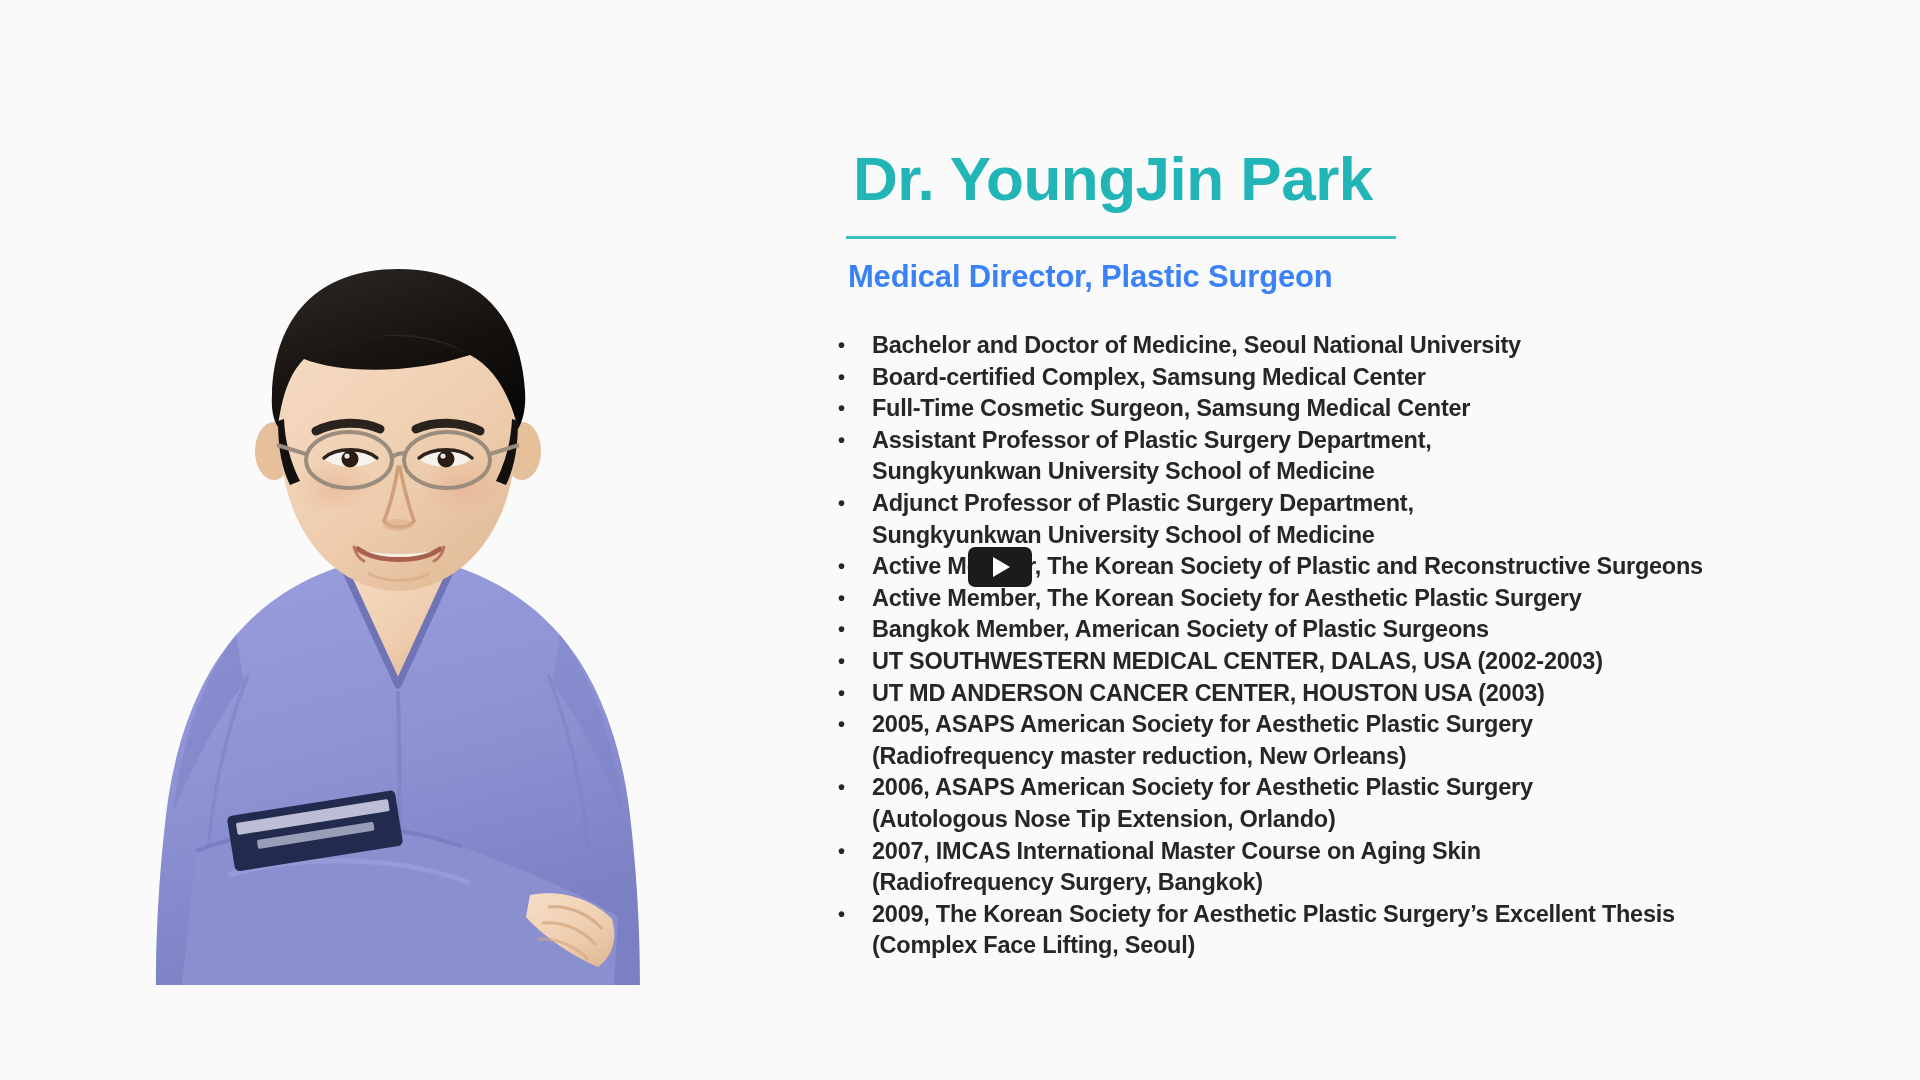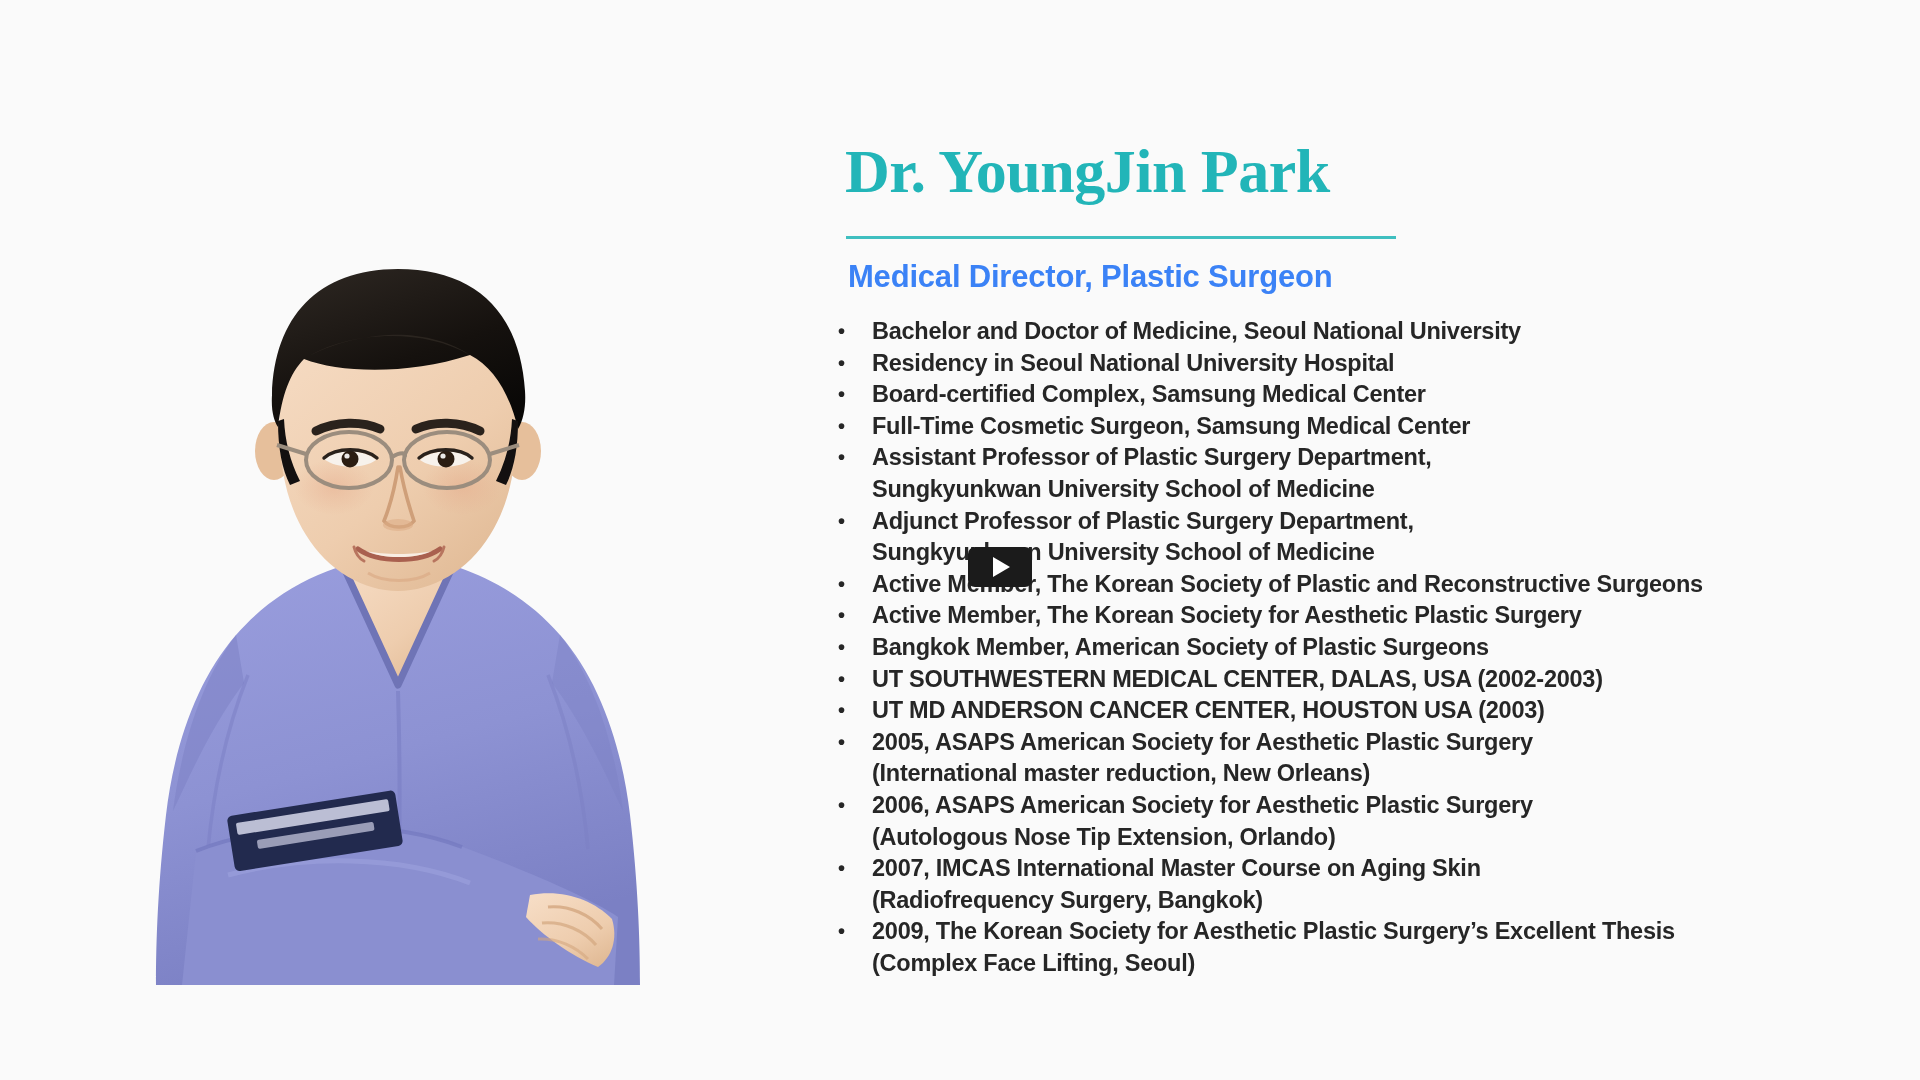--- a/index.html
+++ b/index.html
@@ -48,28 +48,27 @@
     left: 836px;
     top: 0;
     width: 1084px;
     height: 1080px;
   }
 
   .doctor-name {
     position: absolute;
     left: 9px;
     top: 140px;
-    margin: 0;
+    margin: 8px;
     font-size: 62px;
     line-height: 1.0;
     font-weight: 700;
     letter-spacing: -0.5px;
     color: #22b5b8;
     white-space: nowrap;
-    font-family: Liberation Serif, serif;
   }
   .name-rule {
     position: absolute;
     left: 10px;
     top: 236px;
     width: 550px;
     height: 3px;
     background: #3fbfc0;
   }
 
@@ -82,21 +81,21 @@
     line-height: 1.2;
     font-weight: 700;
     color: #3b82f6;
     letter-spacing: -0.2px;
     white-space: nowrap;
   }
 
   .cred-list {
     position: absolute;
     left: 0px;
-    top: 316px;
+    top: 330px;
     width: 1084px;
     margin: 0;
     padding: 0;
     list-style: none;
   }
   .cred-item {
     position: relative;
     font-size: 23.5px;
     line-height: 31.6px;
     font-weight: 700;
@@ -289,34 +288,33 @@
   <div class="info-pane">
 
     <h1 class="doctor-name">Dr. YoungJin Park</h1>
 
     <div class="name-rule"></div>
 
     <h2 class="doctor-role">Medical Director, Plastic Surgeon</h2>
 
     <ul class="cred-list">
       <li class="cred-item">Bachelor and Doctor of Medicine, Seoul National University</li>
-      <li class="cred-item">Residency in Seoul National University Hospital</li>
       <li class="cred-item">Board-certified Complex, Samsung Medical Center</li>
       <li class="cred-item">Full-Time Cosmetic Surgeon, Samsung Medical Center</li>
       <li class="cred-item">Assistant Professor of Plastic Surgery Department,
 Sungkyunkwan University School of Medicine</li>
       <li class="cred-item">Adjunct Professor of Plastic Surgery Department,
 Sungkyunkwan University School of Medicine</li>
       <li class="cred-item">Active Member, The Korean Society of Plastic and Reconstructive Surgeons</li>
       <li class="cred-item">Active Member, The Korean Society for Aesthetic Plastic Surgery</li>
       <li class="cred-item">Bangkok Member, American Society of Plastic Surgeons</li>
       <li class="cred-item">UT SOUTHWESTERN MEDICAL CENTER, DALAS, USA (2002-2003)</li>
       <li class="cred-item">UT MD ANDERSON CANCER CENTER, HOUSTON USA (2003)</li>
       <li class="cred-item">2005, ASAPS American Society for Aesthetic Plastic Surgery
-(International master reduction, New Orleans)</li>
+(Radiofrequency master reduction, New Orleans)</li>
       <li class="cred-item">2006, ASAPS American Society for Aesthetic Plastic Surgery
 (Autologous Nose Tip Extension, Orlando)</li>
       <li class="cred-item">2007, IMCAS International Master Course on Aging Skin
 (Radiofrequency Surgery, Bangkok)</li>
       <li class="cred-item">2009, The Korean Society for Aesthetic Plastic Surgery’s Excellent Thesis
 (Complex Face Lifting, Seoul)</li>
     </ul>
   </div>
 
   <div class="play-overlay" title="Play">

